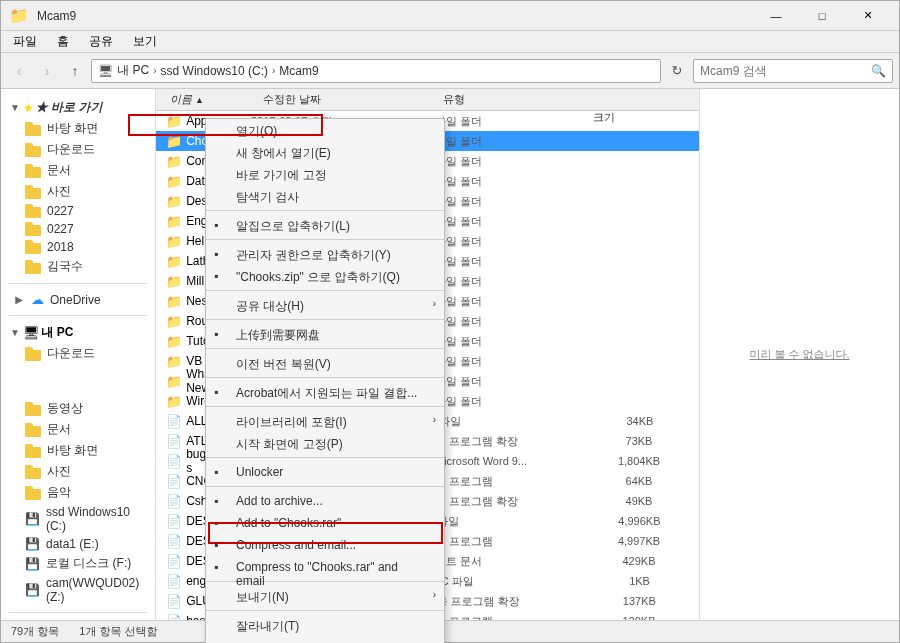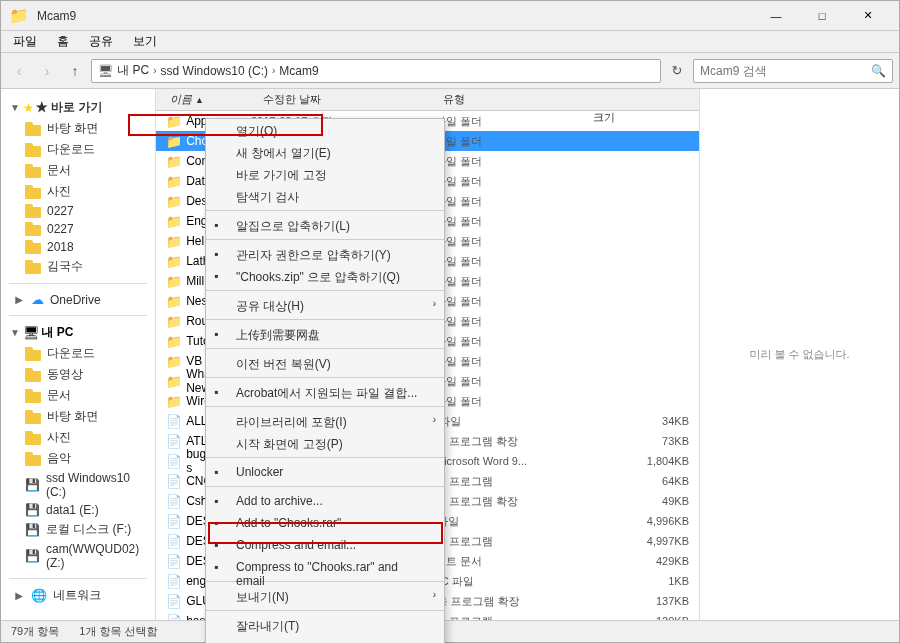--- a/index.html
+++ b/index.html
@@ -250,37 +250,38 @@
       height: 20px;
       padding: 0 10px;
       cursor: pointer;
       gap: 4px;
     }
     .file-item.highlighted { background: #3399ff; color: #fff; }
 
     .file-name { flex: 1; font-size: 12px; }
     .file-date { width: 180px; font-size: 11px; color: #555; }
     .file-type { width: 150px; font-size: 11px; color: #555; }
-    .file-size { width: 100px; font-size: 11px; color: #555; text-align: right; }
+    .file-size { width: 100px; font-size: 11px; color: #555; text-align: center; }
 
     
     .preview-panel {
       width: 200px;
       border-left: 1px solid #ddd;
       background: #fff;
       display: flex;
       flex-direction: column;
       align-items: center;
       justify-content: center;
       padding: 20px;
     }
     .preview-text {
       font-size: 11px;
       color: #888;
       text-align: center;
+      text-decoration: underline;
     }
 
     
     .status-bar {
       height: 22px;
       background: #f0f0f0;
       border-top: 1px solid #ccc;
       display: flex;
       align-items: center;
       padding: 0 10px;
@@ -410,21 +411,21 @@
     </div>
   </div>
 
   <div class="main-content">
 
     <div class="left-panel">
 
       <div class="nav-item-group">
         <span class="expand-arrow">▼</span>
         <span class="star-icon">★</span>
-        <span style="font-size:12px; font-weight:bold; color:#333;">★ 바로 가기</span>
+        <span style="font-size:12px; font-weight:bold; color:#333;font-style:italic;">★ 바로 가기</span>
       </div>
 
       <div class="nav-item" style="padding-left:20px;">
         <span class="folder-icon"></span>
         <span>바탕 화면</span>
       </div>
       <div class="nav-item" style="padding-left:20px;">
         <span class="folder-icon"></span>
         <span>다운로드</span>
       </div>
@@ -466,21 +467,21 @@
       <div class="nav-item-group">
         <span class="expand-arrow">▼</span>
         <span style="font-size:13px;">🖥</span>
         <span style="font-size:12px; font-weight:bold;">내 PC</span>
       </div>
 
       <div class="nav-item" style="padding-left:20px;">
         <span class="folder-icon"></span>
         <span>다운로드</span>
       </div>
-      <div class="nav-item" style="padding-left:20px;">
+      <div class="nav-item" style="padding-left:20px;margin-top:34px;">
         <span class="folder-icon"></span>
         <span>동영상</span>
       </div>
       <div class="nav-item" style="padding-left:20px;">
         <span class="folder-icon"></span>
         <span>문서</span>
       </div>
       <div class="nav-item" style="padding-left:20px;">
         <span class="folder-icon"></span>
         <span>바탕 화면</span>

